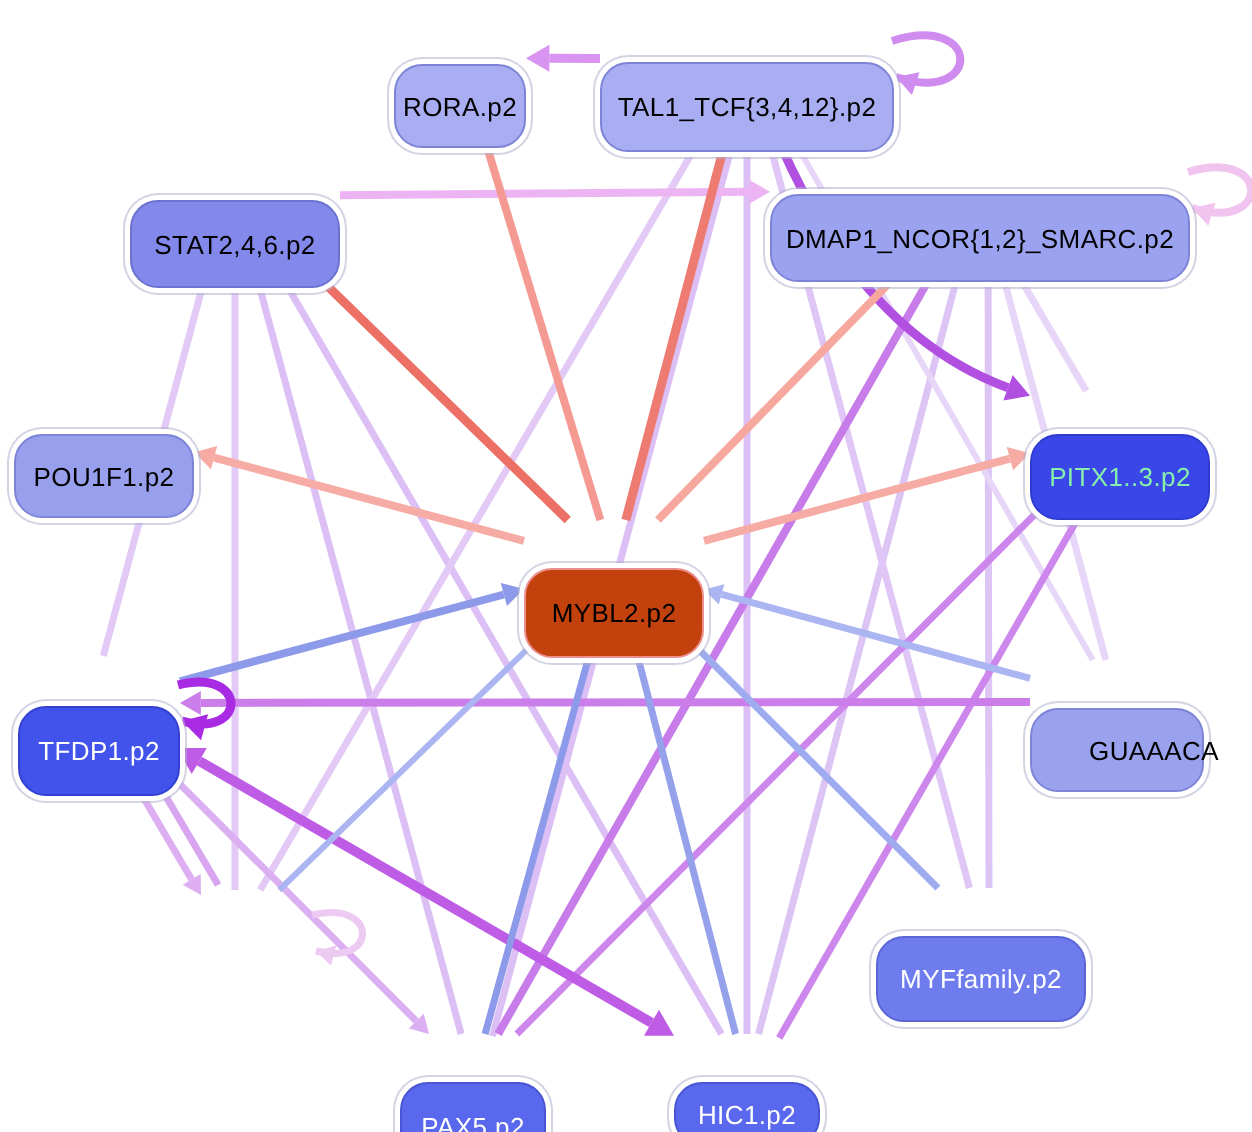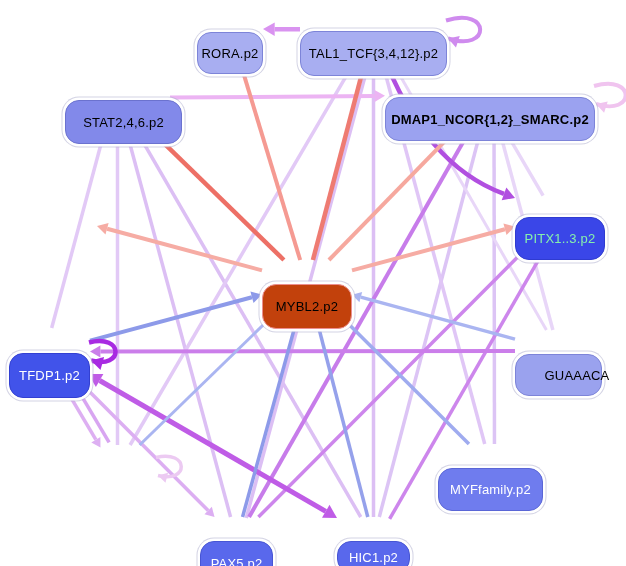--- a/index.html
+++ b/index.html
@@ -202,25 +202,28 @@
         <polygon points="158,475.5 168.1250809363324,472.69728060043144 165.4944868301325,482.8624158503151" fill="#eccaf2"></polygon>
       </g>
     </svg>
   <div id="node-layer">
       <div class="node" style="left: 197px; top: 8px; width: 66px; height: 42px; background: rgb(168, 174, 241); color: rgb(0, 0, 0); border-color: rgb(125, 132, 216);">
         <span>RORA.p2</span>
       </div>
       <div class="node" style="left: 300px; top: 7px; width: 147px; height: 45px; background: rgb(168, 174, 241); color: rgb(0, 0, 0); border-color: rgb(125, 132, 216);">
         <span>TAL1_TCF{3,4,12}.p2</span>
       </div>
-      <div class="node" style="left: 65px; top: 76px; width: 117px; height: 44px; background: rgb(130, 137, 234); color: rgb(0, 0, 0); border-color: rgb(107, 114, 207);">
+      <div class="node" style="left: 65px; top: 76px; width: 105px; height: 44px; background: rgb(130, 137, 234); color: rgb(0, 0, 0); border-color: rgb(107, 114, 207);">
         <span>STAT2,4,6.p2</span>
       </div>
-      <div class="node" style="left: 385px; top: 73px; width: 210px; height: 44px; background: rgb(155, 162, 240); color: rgb(0, 0, 0); border-color: rgb(125, 132, 216); font-weight: bold;">
+      <div class="node" style="left: 385px; top: 73px; width: 210px; height: 44px; background: rgb(155, 162, 240); color: rgb(0, 0, 0); border-color: rgb(125, 132, 216);">
         <span>DMAP1_NCOR{1,2}_SMARC.p2</span>
+      </div>
+      <div class="node" style="left: 7px; top: 193px; width: 90px; height: 42px; background: rgb(152, 160, 238); color: rgb(0, 0, 0); border-color: rgb(125, 132, 216);">
+        <span>POU1F1.p2</span>
       </div>
       <div class="node" style="left: 515px; top: 193px; width: 90px; height: 43px; background: rgb(58, 70, 232); color: #86efac; border-color: rgb(47, 59, 208); align-items: center;">
         <span>PITX1..3.p2</span>
       </div>
       <div class="node" style="left: 262px; top: 260px; width: 90px; height: 45px; background: #c2410c; color: rgb(0, 0, 0); border-color: rgb(236, 143, 143);">
         <span>MYBL2.p2</span>
       </div>
       <div class="node" style="left: 9px; top: 329px; width: 81px; height: 45px; background: rgb(65, 83, 234); color: rgb(255, 255, 255); border-color: rgb(51, 64, 210);">
         <span>TFDP1.p2</span>
       </div>

